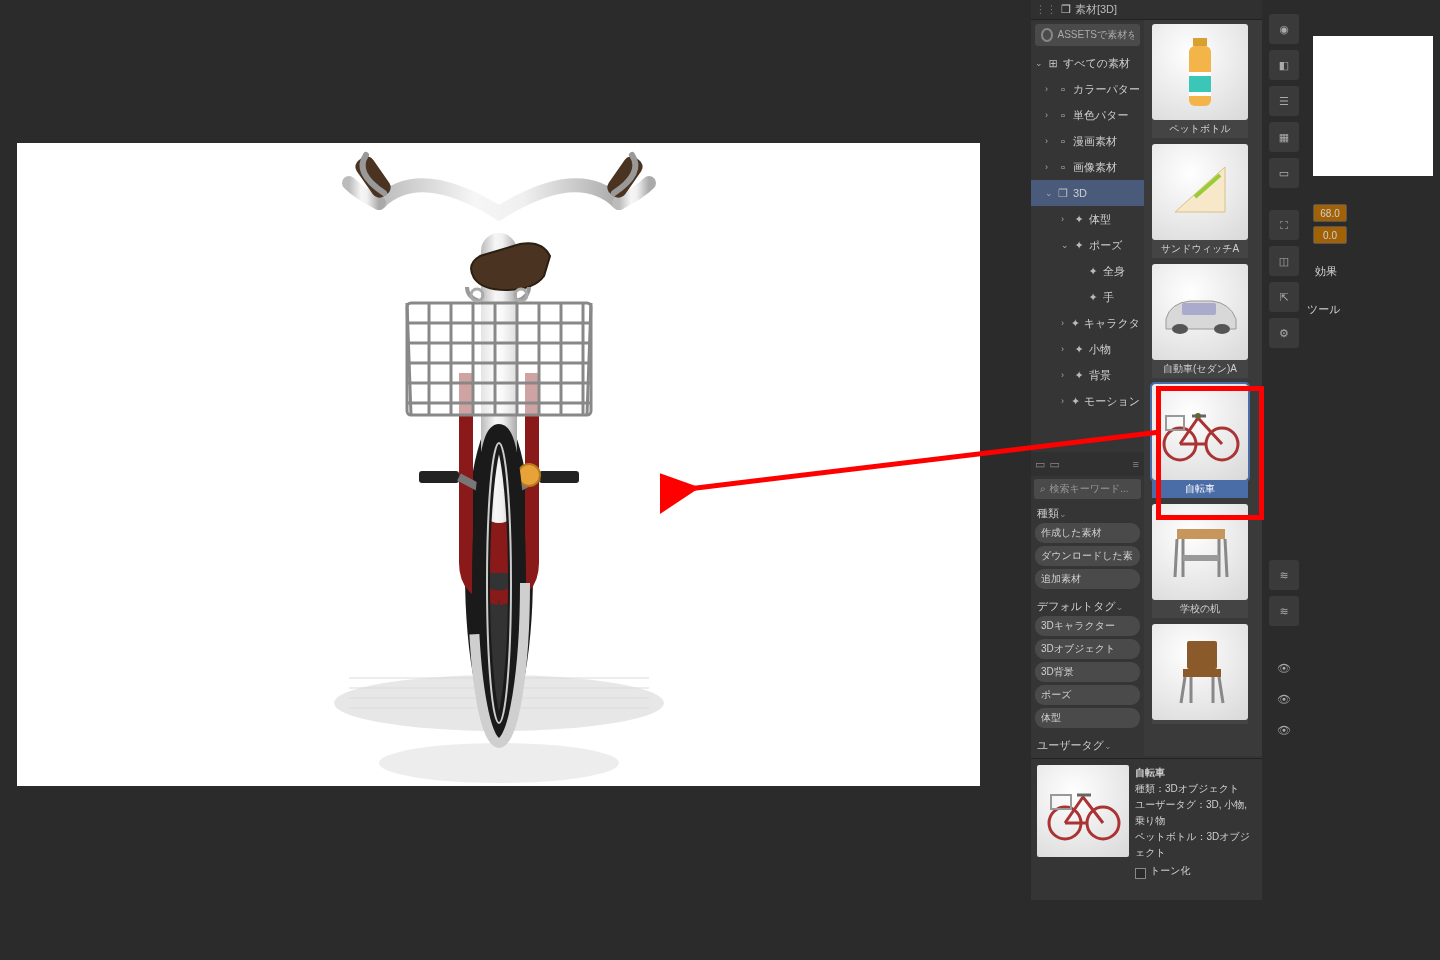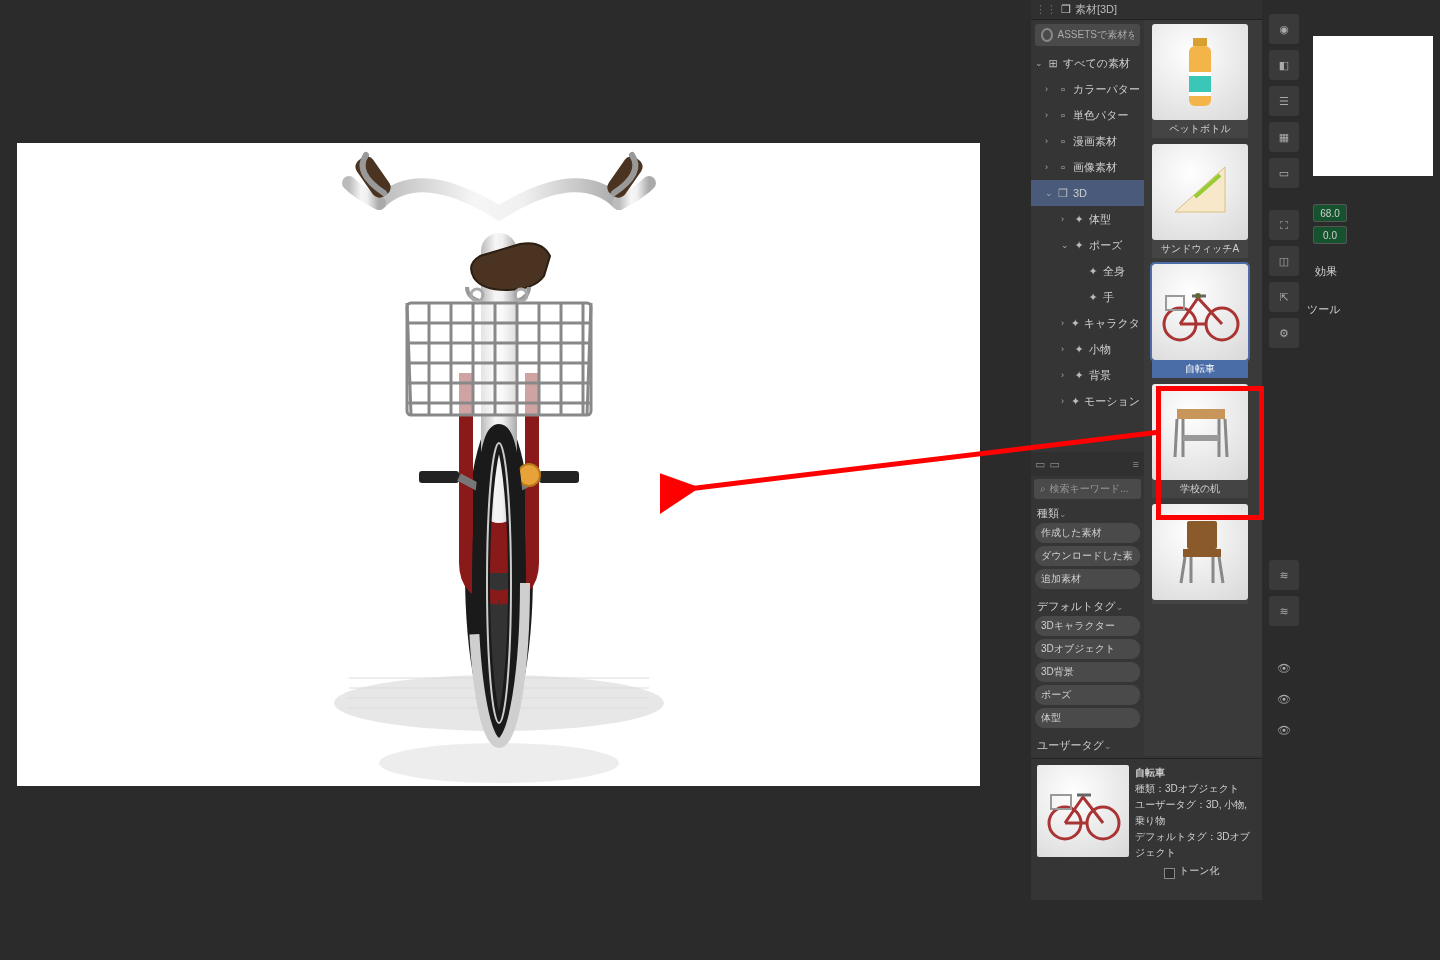--- a/index.html
+++ b/index.html
@@ -157,37 +157,37 @@
     position:absolute;left:0;top:758px;width:231px;height:118px;
     background:#353535;border-top:1px solid #222;
     display:flex;gap:6px;padding:6px;
   }
   .info-thumb{
     width:92px;height:92px;background:radial-gradient(circle at 40% 30%,#fff,#d8d8d8);
     border-radius:2px;flex-shrink:0;
     display:flex;align-items:center;justify-content:center;
   }
   .info-text{font-size:10px;color:#cfcfcf;line-height:1.6;}
-  .info-check{display:flex;align-items:flex-end;gap:4px;margin-top:2px;margin-left:29px;}
+  .info-check{display:flex;align-items:flex-end;gap:4px;margin-top:2px;}
   .info-check .box{width:11px;height:11px;border:1px solid #888;background:#2b2b2b;}
   
   .right-strip{
     position:absolute;left:1262px;top:0;width:44px;height:900px;background:#2b2b2b;
     display:flex;flex-direction:column;gap:6px;padding-top:14px;align-items:center;
   }
   .strip-btn{
     width:30px;height:30px;background:#3a3a3a;border-radius:3px;
     display:flex;align-items:center;justify-content:center;color:#aaa;
   }
   .right-labels{
     position:absolute;left:1307px;top:0;width:133px;height:900px;background:#2b2b2b;
     color:#cfcfcf;font-size:11px;
   }
   .right-labels .num-field{
-    position:absolute;width:34px;height:18px;background:#14532d;color:#cfcfcf;
+    position:absolute;width:34px;height:18px;background:#a16207;color:#cfcfcf;
     display:flex;align-items:center;justify-content:center;font-size:10px;border:1px solid #555;border-radius:2px;
   }
   .tree-scroll{
     height:10px;background:#2a2a2a;display:flex;align-items:center;padding:0 14px;gap:2px;
     position:relative;
   }
   .tree-scroll .track{flex:1;height:4px;background:#444;border-radius:2px;position:relative;}
   .tree-scroll .thumb-s{position:absolute;left:0;width:30px;height:4px;background:#777;border-radius:2px;}
   .tree-scroll .arrow-s{color:#777;font-size:8px;}
 </style>
@@ -396,20 +396,31 @@
         </div>
         <div class="thumb-item">
           <div class="thumb">
             <svg width="70" height="70">
               <polygon points="10,55 60,10 60,55" fill="#f6e8c8" stroke="#d8c088"></polygon>
               <line x1="30" y1="40" x2="55" y2="18" stroke="#9c3" stroke-width="4"></line>
             </svg>
           </div>
           <div class="lbl">サンドウィッチA</div>
         </div>
+        <div class="thumb-item">
+          <div class="thumb">
+            <svg width="84" height="54">
+              <path d="M8 34 q4 -16 24 -18 l22 0 q18 2 24 18 l0 10 l-70 0z" fill="#d8d8d8" stroke="#999"></path>
+              <ellipse cx="22" cy="44" rx="8" ry="5" fill="#555"></ellipse>
+              <ellipse cx="64" cy="44" rx="8" ry="5" fill="#555"></ellipse>
+              <rect x="24" y="18" width="34" height="12" rx="2" fill="#aac"></rect>
+            </svg>
+          </div>
+          <div class="lbl">自動車(セダン)A</div>
+        </div>
         <div class="thumb-item selected">
           <div class="thumb">
             <svg width="84" height="64">
               <circle cx="22" cy="44" r="16" fill="none" stroke="#a33" stroke-width="3"></circle>
               <circle cx="64" cy="44" r="16" fill="none" stroke="#a33" stroke-width="3"></circle>
               <path d="M22 44 L40 18 L64 44" stroke="#a33" stroke-width="3" fill="none"></path>
               <path d="M22 44 L48 44" stroke="#a33" stroke-width="3"></path>
               <rect x="8" y="16" width="18" height="14" fill="none" stroke="#999" stroke-width="2"></rect>
               <path d="M34 16 L48 16" stroke="#666" stroke-width="3"></path>
               <circle cx="40" cy="16" r="3" fill="#663"></circle>
@@ -488,21 +499,21 @@
           <path d="M24 44 L46 44" stroke="#a33" stroke-width="3"></path>
           <rect x="10" y="16" width="20" height="14" fill="none" stroke="#999" stroke-width="2"></rect>
           <path d="M36 16 L50 16" stroke="#666" stroke-width="3"></path>
         </g>
       </svg>
     </div>
     <div class="info-text">
       <div style="font-weight:bold;">自転車</div>
       <div>種類：3Dオブジェクト</div>
       <div>ユーザータグ：3D, 小物, 乗り物</div>
-      <div>デフォルトタグ：3Dオブジェクト</div>
+      <div>ペットボトル：3Dオブジェクト</div>
       <div class="info-check">
         <span class="box"></span>
         <span>トーン化</span>
       </div>
     </div>
   </div>
 </div>
 
 <div class="right-strip">
   <div class="strip-btn">◉</div>

